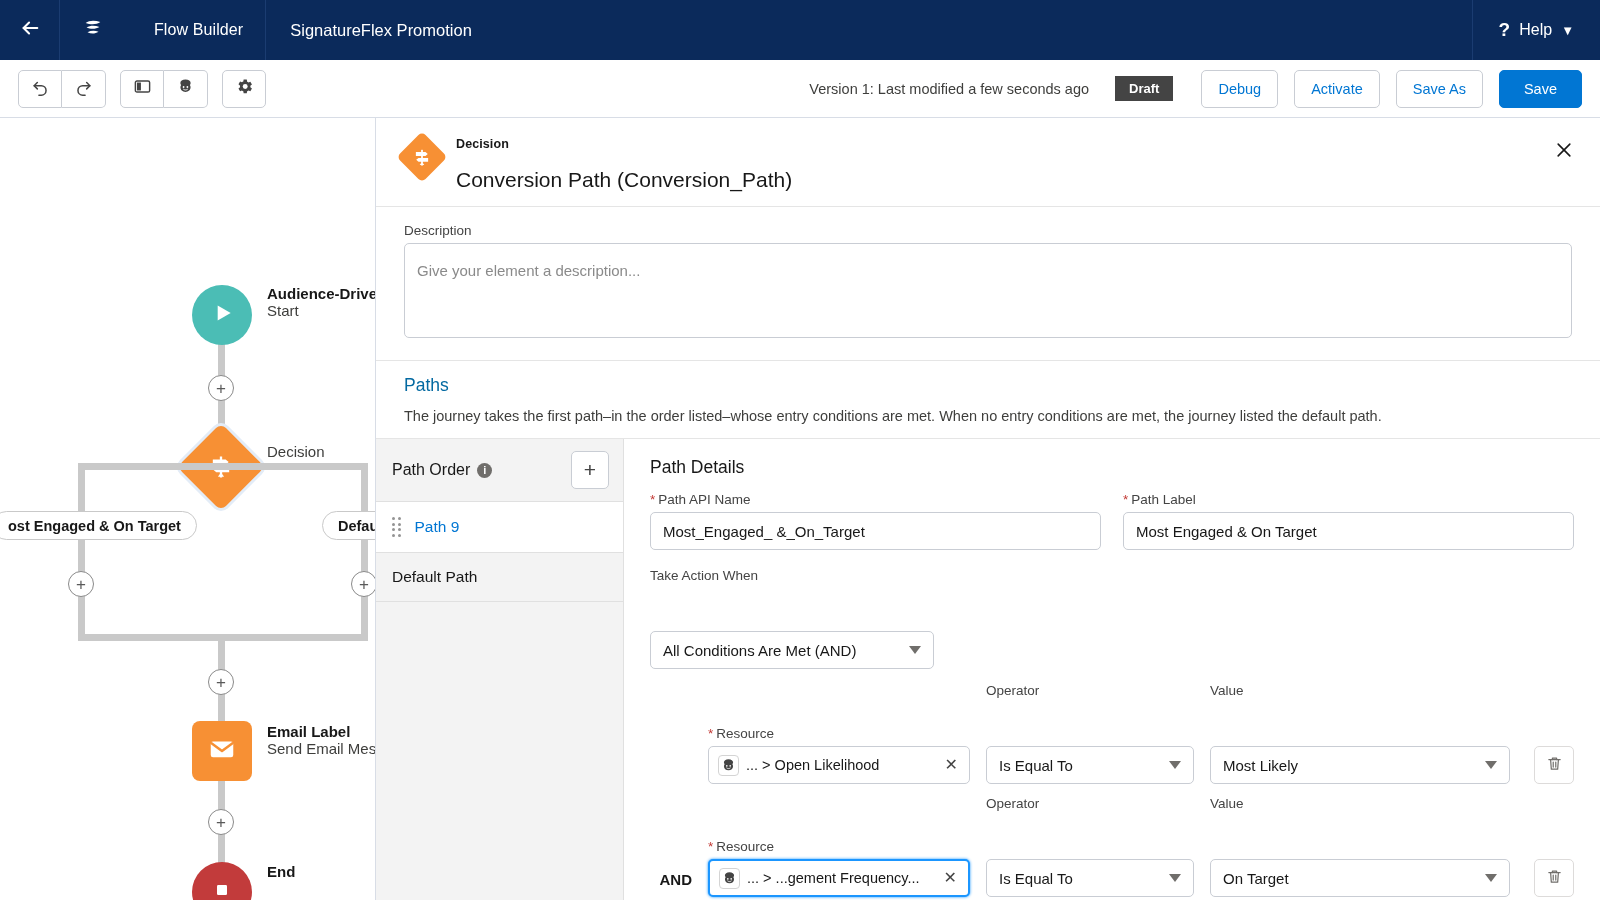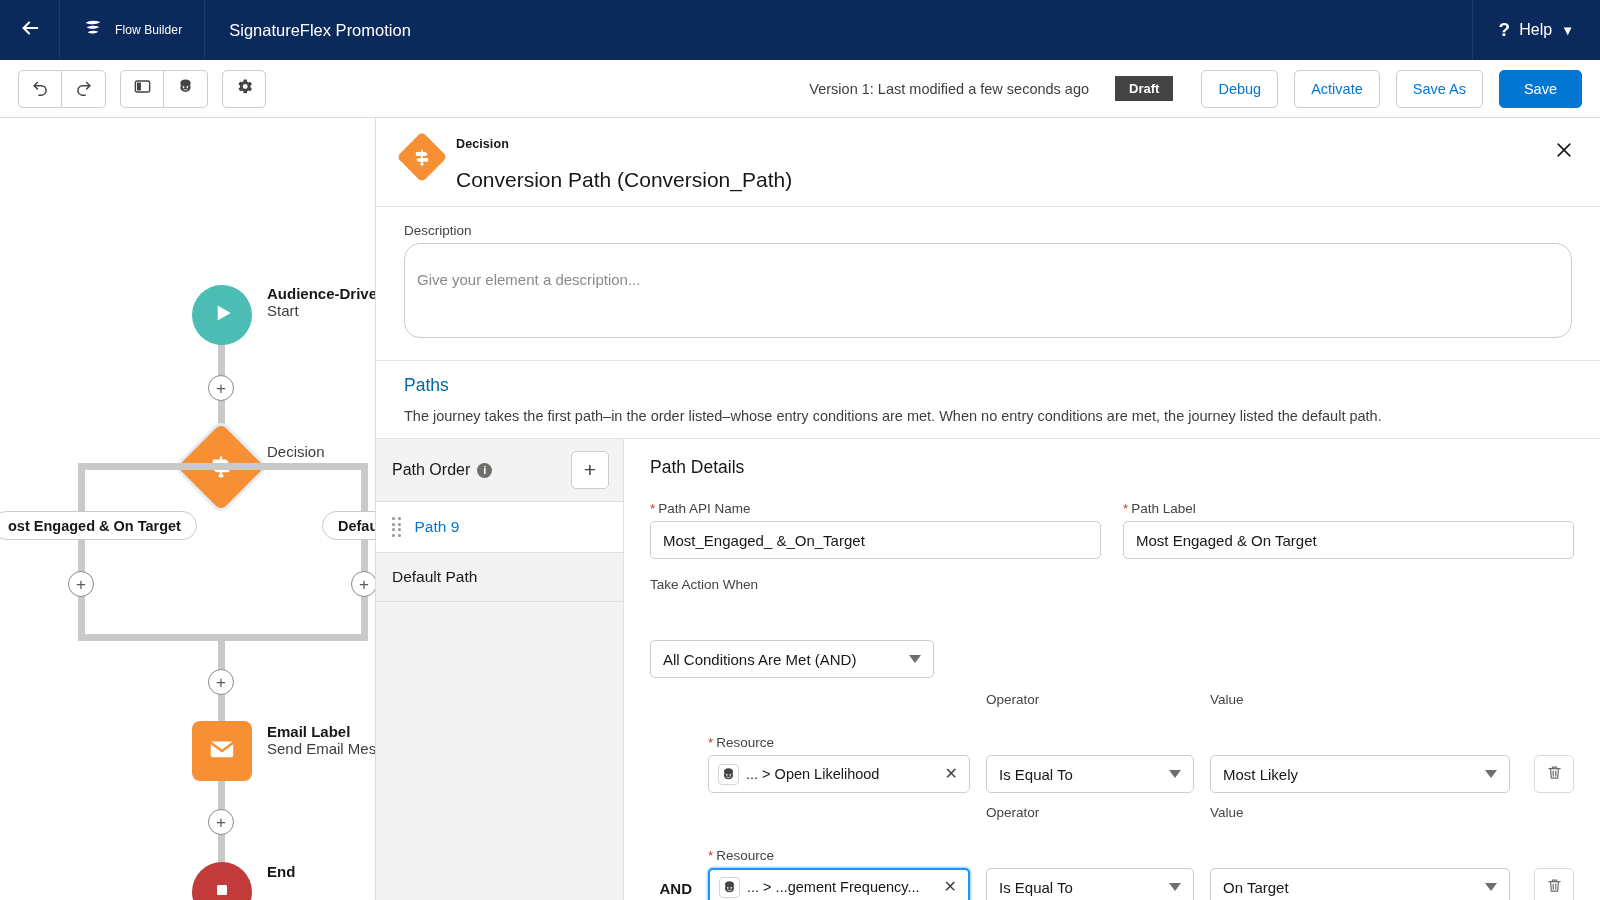--- a/index.html
+++ b/index.html
@@ -17,21 +17,21 @@
   }
   .hdr-back {
     width: 60px; display: flex; align-items: center; justify-content: center;
     border-right: 1px solid #1b3c71; cursor: pointer;
   }
   .hdr-back svg { width: 22px; height: 22px; }
   .hdr-app {
     display: flex; align-items: center; gap: 11px; padding: 0 22px;
     border-right: 1px solid #1b3c71; cursor: pointer;
   }
-  .hdr-app-label { font-size: 12px; letter-spacing: .1px; }
+  .hdr-app-label { font-size: 16px; letter-spacing: .1px; margin-left: 39px; }
   .hdr-flowname {
     display: flex; align-items: center; padding: 0 24px;
     font-size: 16.5px; color: #fff;
   }
   .hdr-spacer { flex: 1; }
   .hdr-help {
     display: flex; align-items: center; gap: 9px; padding: 0 26px;
     border-left: 1px solid #1b3c71; font-size: 16px; cursor: pointer;
   }
   .hdr-help .qmark { font-size: 19px; font-weight: 700; }
@@ -132,22 +132,22 @@
   .panel-head-title { font-size: 21px; color: #181818; margin-top: 17px; }
   .panel-close {
     position: absolute; right: 22px; top: 20px; width: 28px; height: 28px;
     display: flex; align-items: center; justify-content: center; cursor: pointer;
   }
 
   .desc-block { padding: 16px 28px 18px 28px; border-bottom: 1px solid #e5e5e5; }
   .fld-label { font-size: 13.5px; color: #444; margin-bottom: 5px; }
   .fld-label .req { color: #c23934; margin-right: 3px; }
   .desc-area {
-    width: 100%; height: 95px; border: 1px solid #c9cdd4; border-radius: 16px;
-    padding: 27px 12px; font-size: 15px; font-family: inherit; color: #181818;
+    width: 100%; height: 95px; border: 1px solid #c9cdd4; border-radius: 5px;
+    padding: 18px 12px; font-size: 15px; font-family: inherit; color: #181818;
     resize: none;
   }
   .desc-area::placeholder { color: #8a8a8a; }
 
   .paths-block { padding: 14px 28px 14px 28px; }
   .paths-title { font-size: 17.5px; color: #0369a1; }
   .paths-sub { font-size: 14.5px; color: #3e3e3c; margin-top: 12px; }
 
   .paths-body { display: flex; flex: 1; border-top: 1px solid #e5e5e5; min-height: 0; }
 
@@ -176,21 +176,21 @@
   }
   .po-item.selected { background: #fff; color: #0176d3; }
   .po-item.plain { color: #181818; padding-left: 16px; }
   .drag-dots {
     display: grid; grid-template-columns: repeat(2, 3px); gap: 2.5px;
     cursor: grab;
   }
   .drag-dots i { width: 3px; height: 3px; background: #949494; border-radius: 50%; display: block; }
 
   .path-details { flex: 1; padding: 18px 26px 0 26px; overflow: hidden; }
-  .pd-title { font-size: 17.5px; color: #181818; margin-bottom: 23px; }
+  .pd-title { font-size: 17.5px; color: #181818; margin-bottom: 14px; }
   .row2 { display: flex; gap: 22px; }
   .col { flex: 1; }
   .txt-input {
     width: 100%; height: 38px; border: 1px solid #c9cdd4; border-radius: 5px;
     padding: 0 12px; font-size: 15px; font-family: inherit; color: #181818;
     background: #fff;
   }
   .select-box {
     height: 38px; border: 1px solid #c9cdd4; border-radius: 5px;
     display: flex; align-items: center; padding: 0 12px; font-size: 15px;

